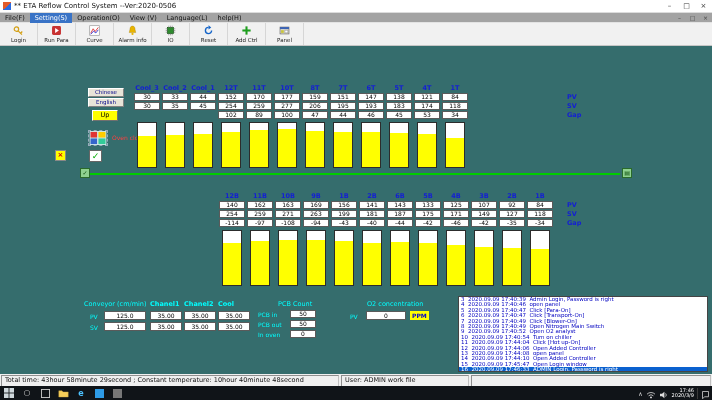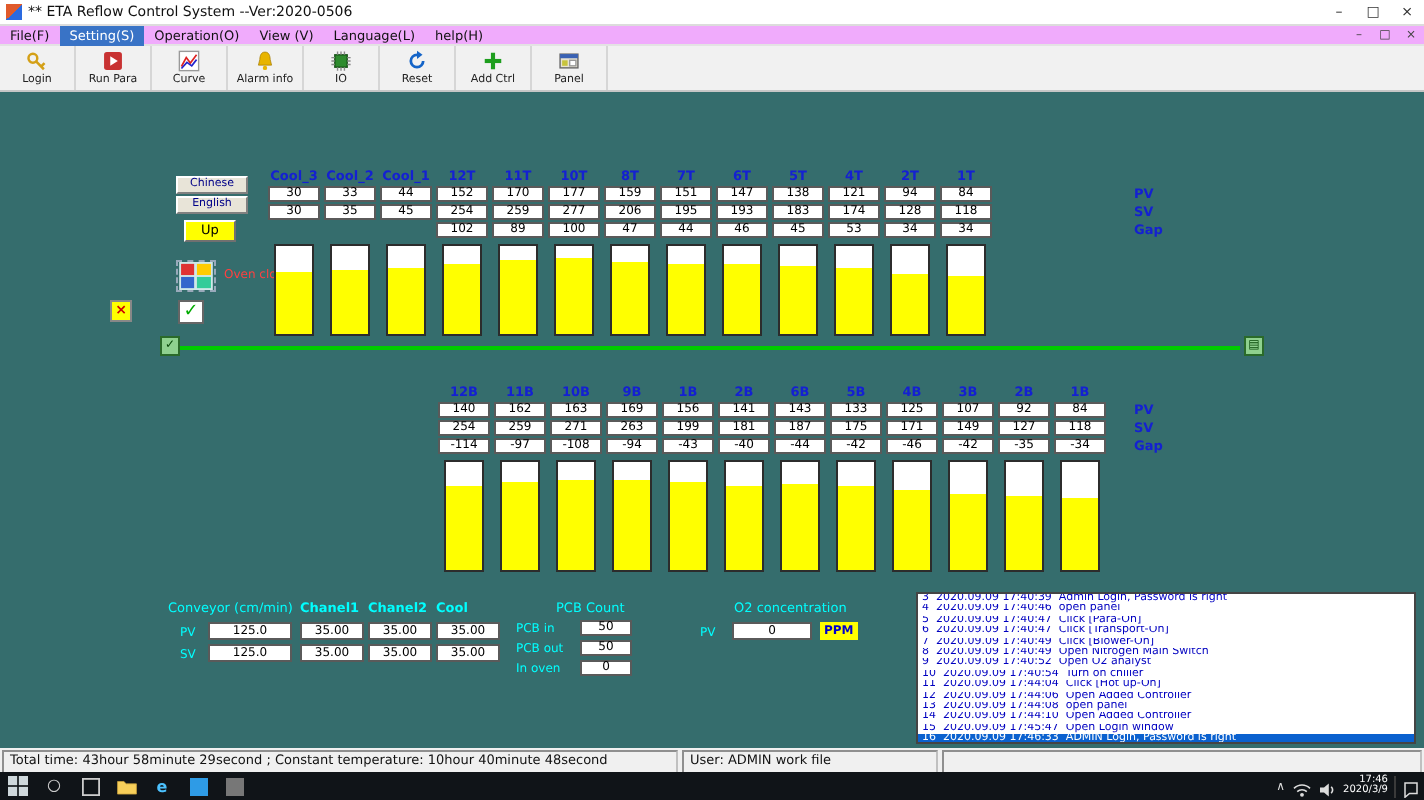--- a/index.html
+++ b/index.html
@@ -6,21 +6,21 @@
   body { font-family:"DejaVu Sans", sans-serif; background:#000; }
   .screen { position:relative; width:712px; height:400px; overflow:hidden; background:#356d6d; font-family:"DejaVu Sans", sans-serif; }
 
   
   .titlebar { position:absolute; top:0; left:0; right:0; height:13px; background:#ffffff; border-bottom:1px solid #dcdcdc; display:flex; align-items:center; font-size:7px; color:#111; }
   .app-icon { width:8px; height:8px; margin:0 3px 0 3px; background:linear-gradient(135deg,#e05a2b 50%,#2b6ae0 50%); }
   .win-controls { margin-left:auto; display:flex; }
   .win-btn { width:17px; text-align:center; font-size:7px; color:#333; line-height:13px; }
 
   
-  .menubar { position:absolute; top:13px; left:0; right:0; height:10px; background:#f0abfc; border-bottom:1px solid #e3e3e3; display:flex; align-items:center; font-size:6.5px; color:#111; }
+  .menubar { position:absolute; top:13px; left:0; right:0; height:10px; background:#a3a3a3; border-bottom:1px solid #e3e3e3; display:flex; align-items:center; font-size:6.5px; color:#111; }
   .menu-item { padding:0 5px; line-height:10px; }
   .menu-item.active { background:#3973c6; color:#fff; }
   .child-controls { margin-left:auto; display:flex; }
   .child-btn { width:13px; text-align:center; font-size:6px; color:#444; line-height:10px; }
 
   
   .toolbar { position:absolute; top:23px; left:0; right:0; height:23px; background:#f1f1f1; border-bottom:1px solid #c6c6c6; display:flex; }
   .tool-btn { width:38px; display:flex; flex-direction:column; align-items:center; justify-content:center; border-right:1px solid #d6d6d6; background:#f1f1f1; }
   .tool-icon svg { width:11px; height:11px; display:block; }
   .tool-label { font-size:5.5px; color:#222; margin-top:1px; white-space:nowrap; }
@@ -317,29 +317,20 @@
             <div class="bar-fill" style="height: 78%;"></div>
           </div>
         </div>
         <div class="zone-col">
           <div class="zone-label">4T</div>
           <div class="zone-box">121</div>
           <div class="zone-box">174</div>
           <div class="zone-box">53</div>
           <div class="bar-wrap">
             <div class="bar-fill" style="height: 74%;"></div>
-          </div>
-        </div>
-        <div class="zone-col">
-          <div class="zone-label">2T</div>
-          <div class="zone-box">94</div>
-          <div class="zone-box">128</div>
-          <div class="zone-box">34</div>
-          <div class="bar-wrap">
-            <div class="bar-fill" style="height: 69%;"></div>
           </div>
         </div>
         <div class="zone-col">
           <div class="zone-label">1T</div>
           <div class="zone-box">84</div>
           <div class="zone-box">118</div>
           <div class="zone-box">34</div>
           <div class="bar-wrap">
             <div class="bar-fill" style="height: 67%;"></div>
           </div>

